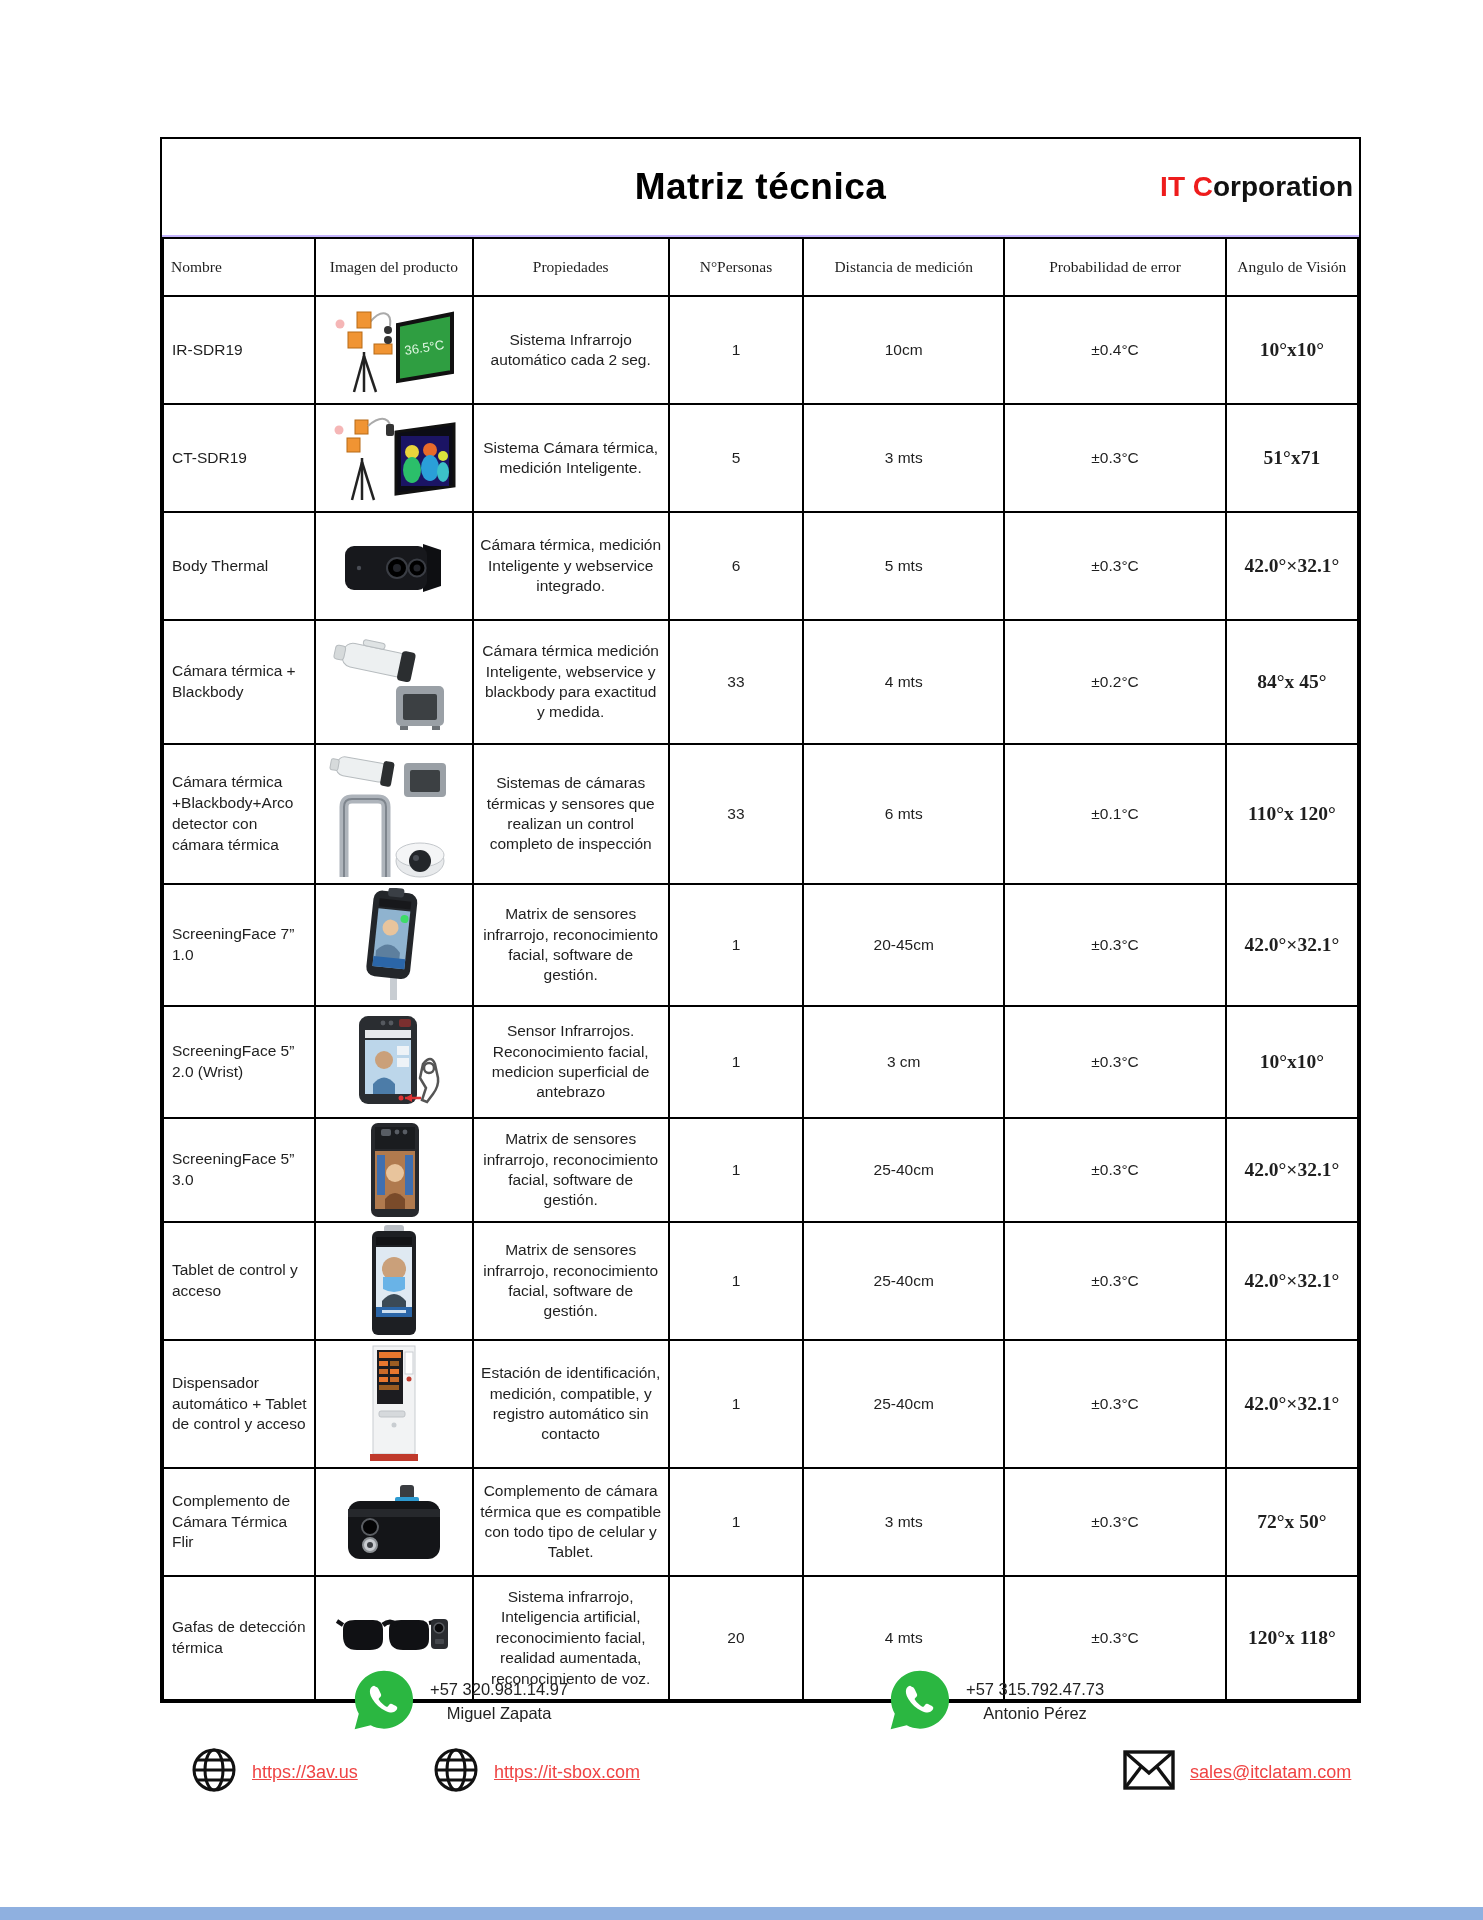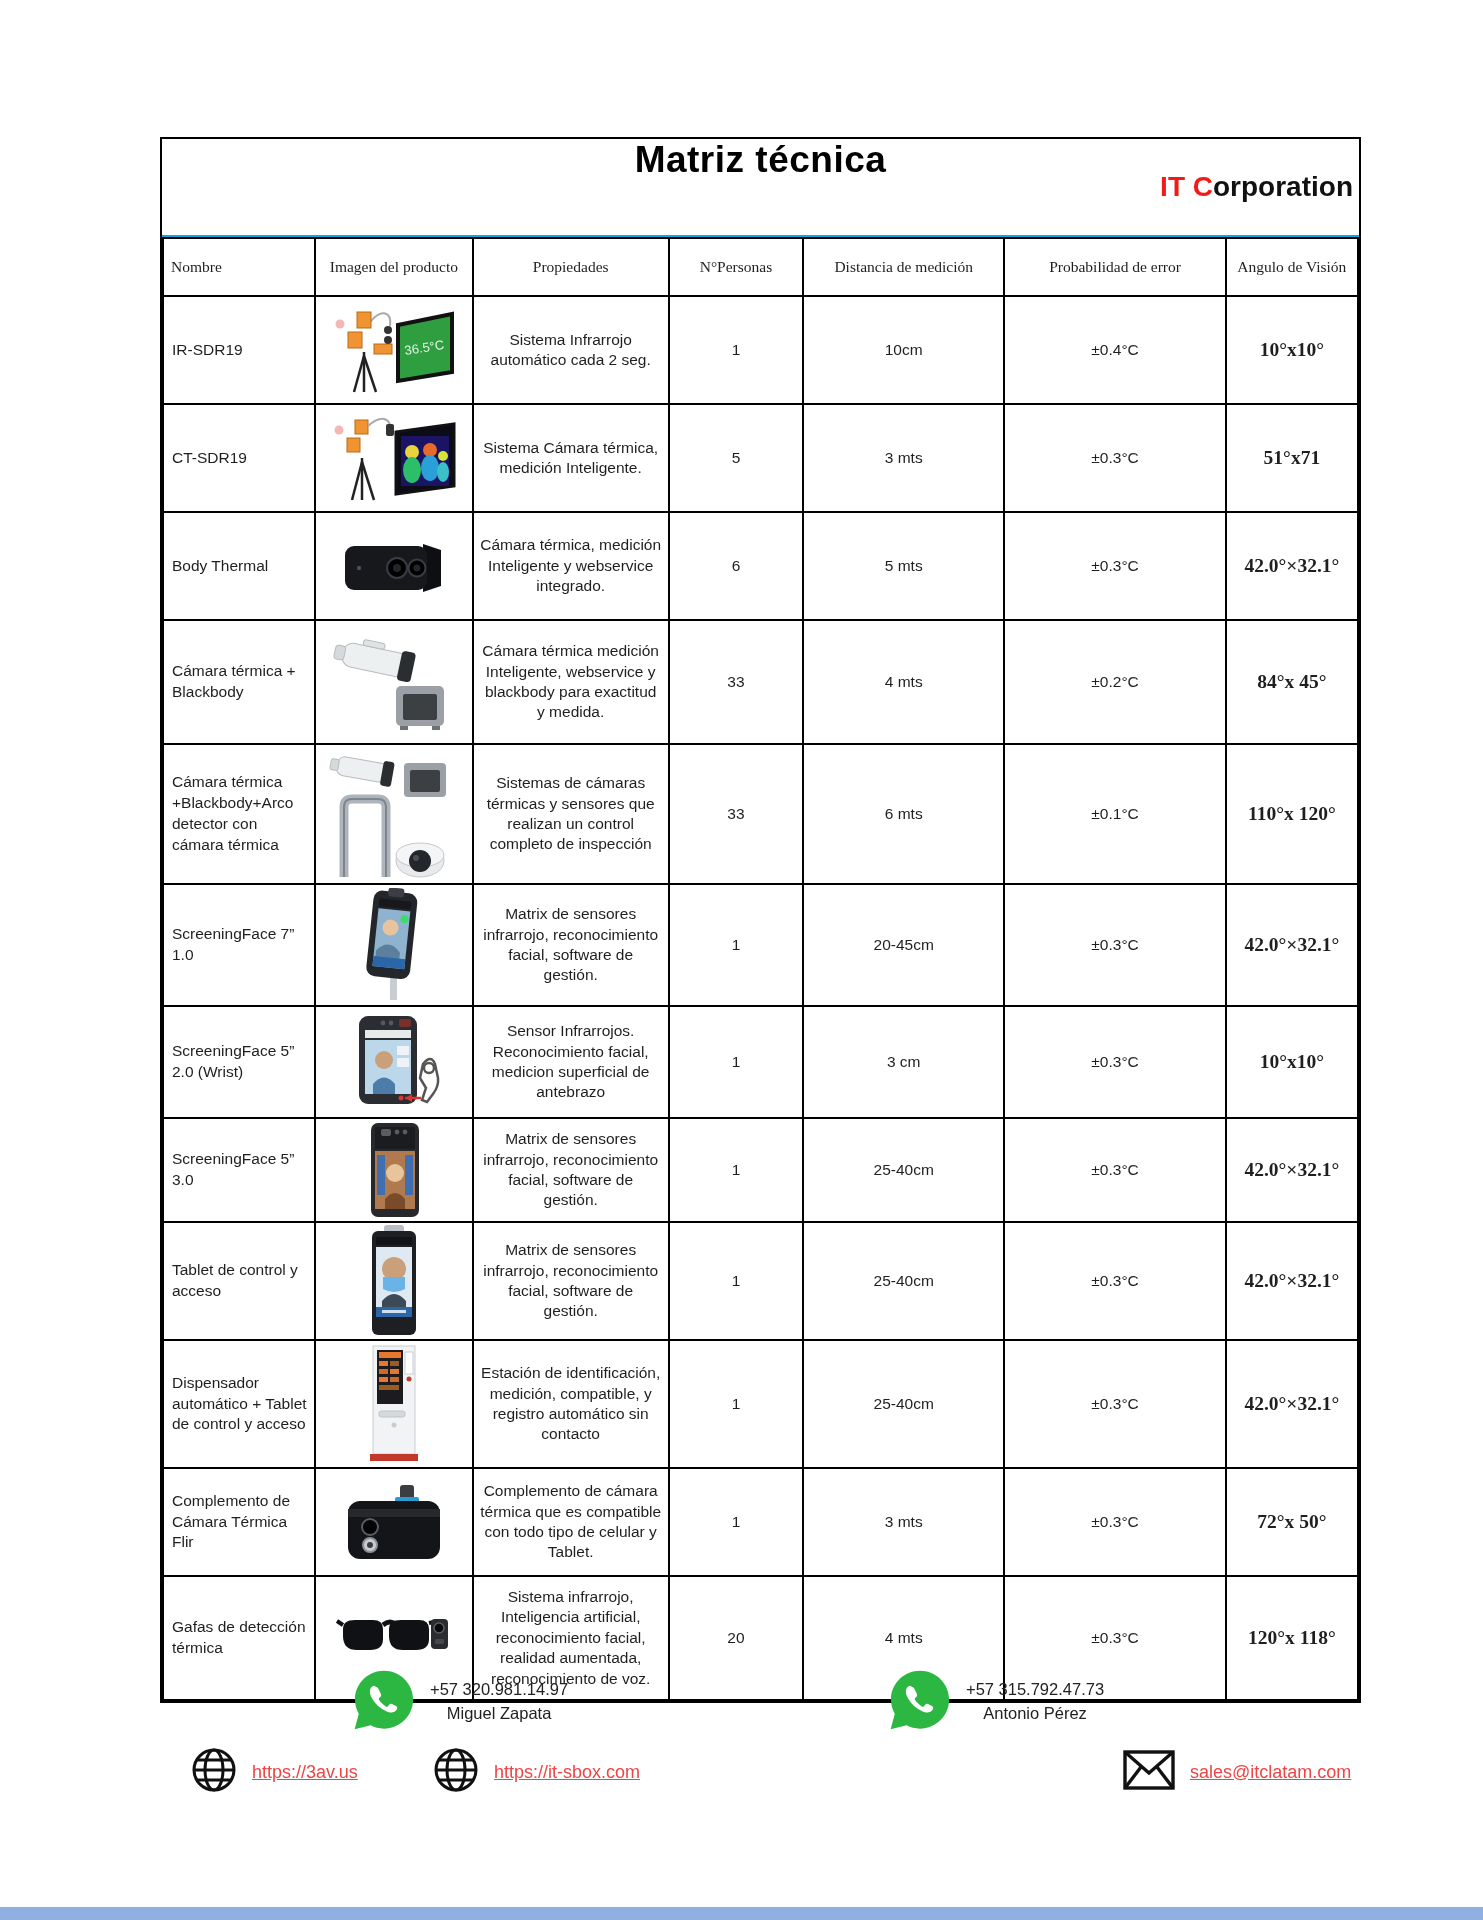--- a/index.html
+++ b/index.html
@@ -1,19 +1,19 @@
 <!DOCTYPE html>
 <html><head>
 <meta charset="utf-8">
 <style>
   html,body{margin:0;padding:0;background:#ffffff;}
   body{width:1483px;height:1920px;position:relative;font-family:"Liberation Sans",sans-serif;color:#1f1f1f;overflow:hidden;}
 
   .doc{position:absolute;left:160px;top:137px;width:1197px;border:2px solid #000;background:#fff;}
-  .title-band{position:relative;height:96px;border-bottom:2px solid #0ea5e9;display:flex;justify-content:center;}
+  .title-band{position:relative;height:96px;border-bottom:2px solid #c4b5fd;display:flex;align-items:center;justify-content:center;}
   .title{font-size:37px;font-weight:bold;letter-spacing:.5px;color:#000;}
   .logo{position:absolute;right:6px;top:50%;transform:translateY(-50%);font-size:28px;font-weight:bold;white-space:nowrap;}
   .logo .red{color:#ee1c1c;}
   .logo .blk{color:#111;}
 
   table.matrix{border-collapse:collapse;width:100%;table-layout:fixed;}
   .matrix th,.matrix td{border:2px solid #000;vertical-align:middle;overflow:hidden;}
   .matrix thead tr{height:58px;}
   .matrix th{font-family:"Liberation Serif",serif;font-weight:normal;font-size:15.5px;text-align:center;padding:2px 4px;}
   .matrix th.h-left{text-align:left;padding-left:7px;}

